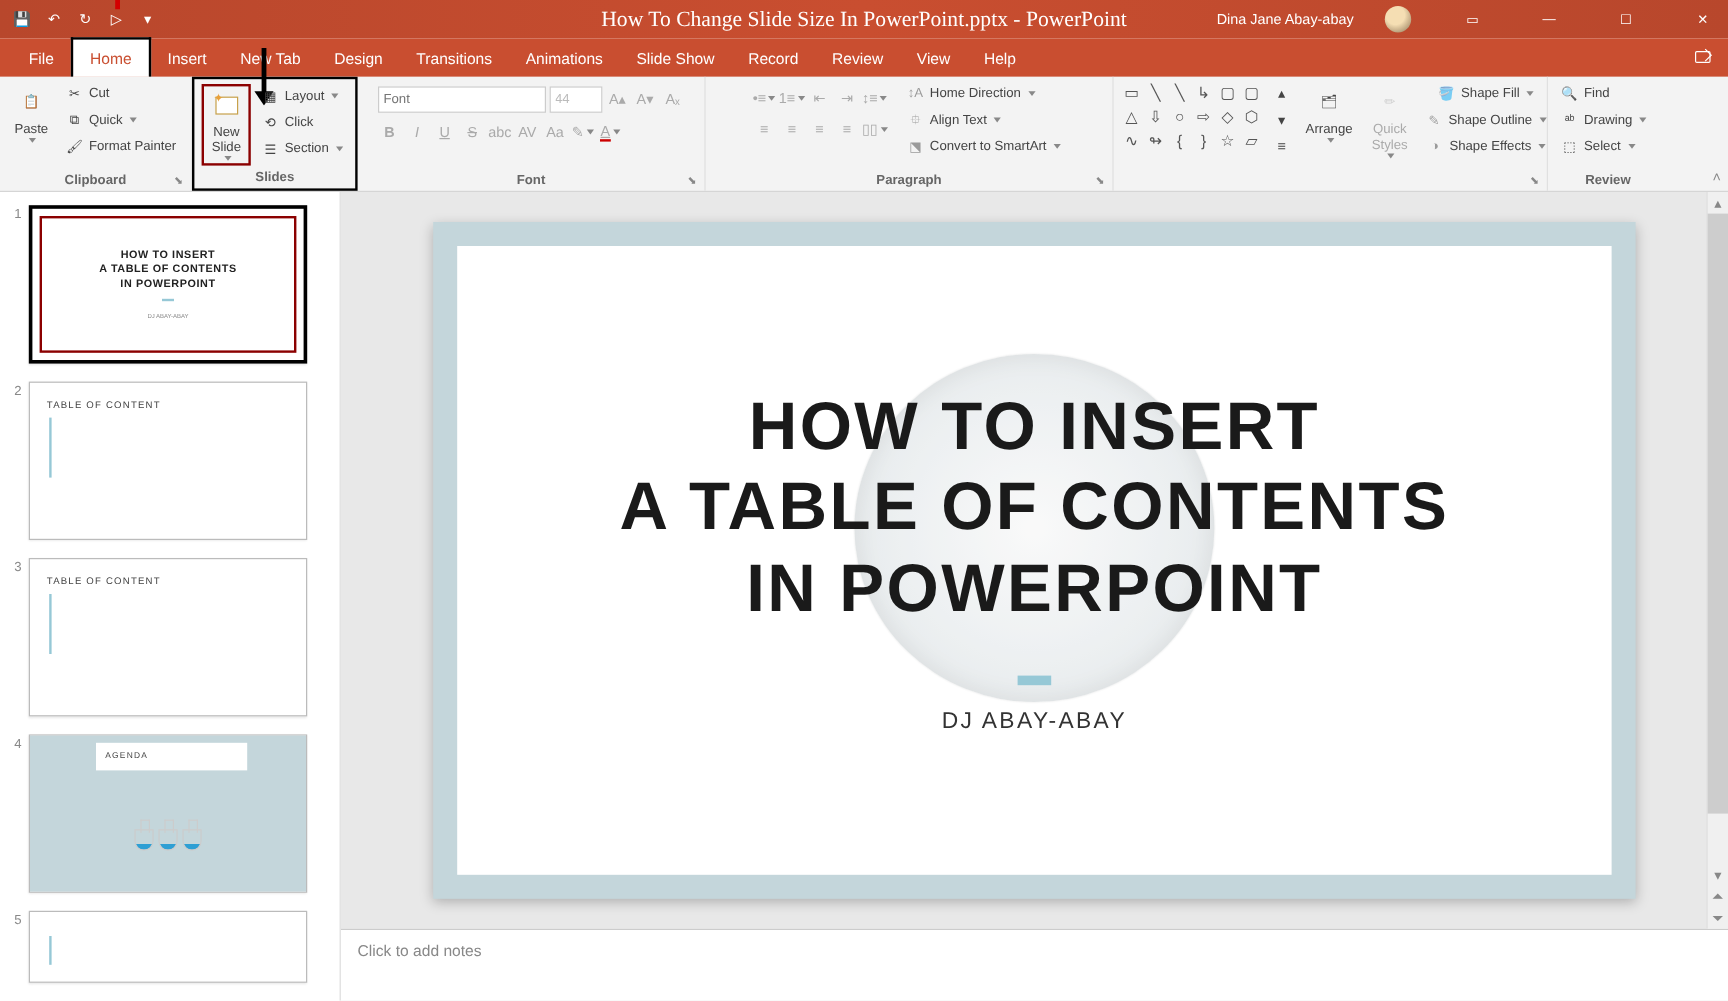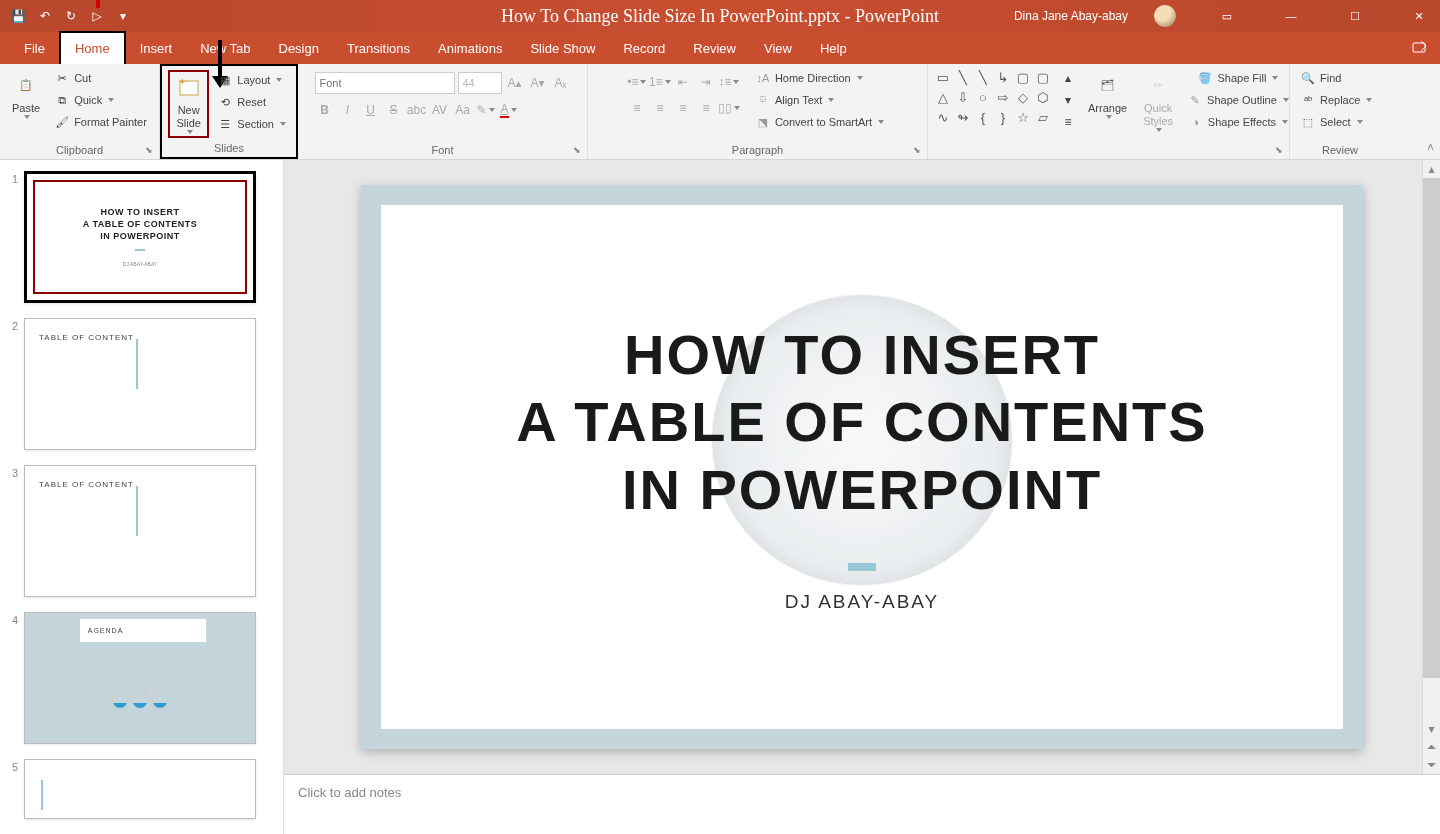--- a/index.html
+++ b/index.html
@@ -21,21 +21,21 @@
 .tab.active { background: #fff; color: #c94e30; border: 2px solid #000; border-bottom: none; }
 .tab.active::after { content: ""; position: absolute; background: #fff; left: 0; right: 0; bottom: -2px; height: 2px; }
 .tell-me { display: flex; align-items: center; gap: 8px; padding: 6px 10px; }
 .bulb { width: 14px; height: 14px; }
 .share-ico { position: absolute; right: 12px; bottom: 8px; width: 16px; height: 16px; }
 
 
 .ribbon { height: 96px; background: #f3f3f3; border-bottom: 1px solid #d5d5d5; display: flex; position: relative; }
 .group { border-right: 1px solid #e0e0e0; display: flex; flex-direction: column; justify-content: space-between; padding: 4px 6px 0; position: relative; }
 .group-body { flex: 1; display: flex; align-items: flex-start; gap: 4px; }
-.group-label { text-align: center; font-size: 11px; color: #666; padding: 2px 0 3px; }
+.group-label { text-align: center; font-size: 11px; color: #666; padding: 2px 0 3px; font-weight: bold; }
 .dlaunch { position: absolute; right: 4px; bottom: 4px; width: 10px; height: 10px; font-size: 9px; color: #888; }
 
 .big-btn { display: flex; flex-direction: column; align-items: center; justify-content: center; padding: 4px 6px; font-size: 11px; color: #444; text-align: center; line-height: 1.2; cursor: pointer; }
 .big-btn .ico { width: 28px; height: 28px; margin-bottom: 2px; display: flex; align-items: center; justify-content: center; }
 .mini-btn { display: flex; align-items: center; gap: 4px; font-size: 11px; color: #444; padding: 2px 4px; cursor: pointer; white-space: nowrap; }
 .mini-btn .ico { width: 16px; height: 16px; display: inline-flex; align-items: center; justify-content: center; }
 .col { display: flex; flex-direction: column; gap: 2px; }
 .dim { color: #aaa; align-items: center; }
 .dim .ico { opacity: 0.5; }
 
@@ -61,21 +61,21 @@
 .thumb-panel { width: 284px; background: #fff; overflow-y: auto; border-right: 1px solid #ddd; padding-top: 8px; position: relative; }
 .thumb-row { display: flex; padding: 3px 6px 12px; }
 .thumb-num { width: 18px; text-align: right; font-size: 11px; color: #888; padding-right: 6px; padding-top: 2px; }
 .thumb { width: 232px; height: 132px; border: 1px solid #bbb; background: #fff; position: relative; box-shadow: 0 1px 2px rgba(0,0,0,0.1); }
 .thumb.sel { border: 3px solid #000; }
 .thumb.sel .thumb-inner { border: 2px solid #8b0000; }
 .thumb-inner { position: absolute; inset: 6px; border: 4px solid #c4d6db; background: #fff; display: flex; flex-direction: column; align-items: center; justify-content: center; }
 .thumb-title-txt { font-size: 9px; font-weight: 800; letter-spacing: 0.5px; text-align: center; color: #222; line-height: 1.3; }
 .thumb-sub { font-size: 5px; color: #888; margin-top: 10px; }
 .thumb-accent { width: 10px; height: 2px; background: #96c8d6; margin-top: 6px; }
-.thumb-toc { padding: 10px; align-items: flex-start; justify-content: flex-start; display: flex; flex-direction: row; }
+.thumb-toc { padding: 10px; align-items: flex-start; justify-content: flex-start; display: flex; flex-direction: column; }
 .thumb-toc-title { font-size: 8px; letter-spacing: 1px; color: #444; }
 .thumb-toc-line { width: 2px; height: 50px; background: #96c8d6; margin-top: 6px; margin-left: 2px; }
 .thumb-agenda { background: #c4d6db; padding: 0; display: flex; }
 .thumb-agenda-left { width: 55%; background: #fff; margin: 6px 0 6px 6px; padding: 8px; font-size: 7px; letter-spacing: 1px; color: #444; }
 .thumb-agenda-right { flex: 1; display: flex; align-items: center; justify-content: center; gap: 4px; }
 .flask { width: 16px; height: 26px; position: relative; }
 .flask::before { content: ""; position: absolute; bottom: 0; left: 0; right: 0; height: 16px; background: linear-gradient(to top, #2e9fd4 30%, transparent 30%); border-radius: 0 0 8px 8px; border: 1px solid #ccc; }
 .flask::after { content: ""; position: absolute; top: 0; left: 5px; width: 6px; height: 10px; border: 1px solid #ccc; border-bottom: none; }
 
 .slide-area { flex: 1; background: #e8e8e8; display: flex; flex-direction: column; }
@@ -186,21 +186,21 @@
         <span class="caret"></span>
       </div>
       <div class="col">
         <div class="mini-btn">
             <span class="ico">▦</span>
             <span>Layout</span>
             <span class="caret"></span>
           </div>
         <div class="mini-btn">
             <span class="ico">⟲</span>
-            <span>Reset</span>
+            <span>Click</span>
           </div>
         <div class="mini-btn">
             <span class="ico">☰</span>
             <span>Section</span>
             <span class="caret"></span>
           </div>
       </div>
     </div>
     <div class="group-label">Slides</div>
   </div>
@@ -342,21 +342,21 @@
 
   <div class="group" style="width:100px;border-right:none">
     <div class="group-body">
       <div class="col">
         <div class="mini-btn">
             <span class="ico">🔍</span>
             <span>Find</span>
           </div>
         <div class="mini-btn">
             <span class="ico">ᵃᵇ</span>
-            <span>Replace</span>
+            <span>Drawing</span>
             <span class="caret"></span>
           </div>
         <div class="mini-btn">
             <span class="ico">⬚</span>
             <span>Select</span>
             <span class="caret"></span>
           </div>
       </div>
     </div>
     <div class="group-label">Review</div>

